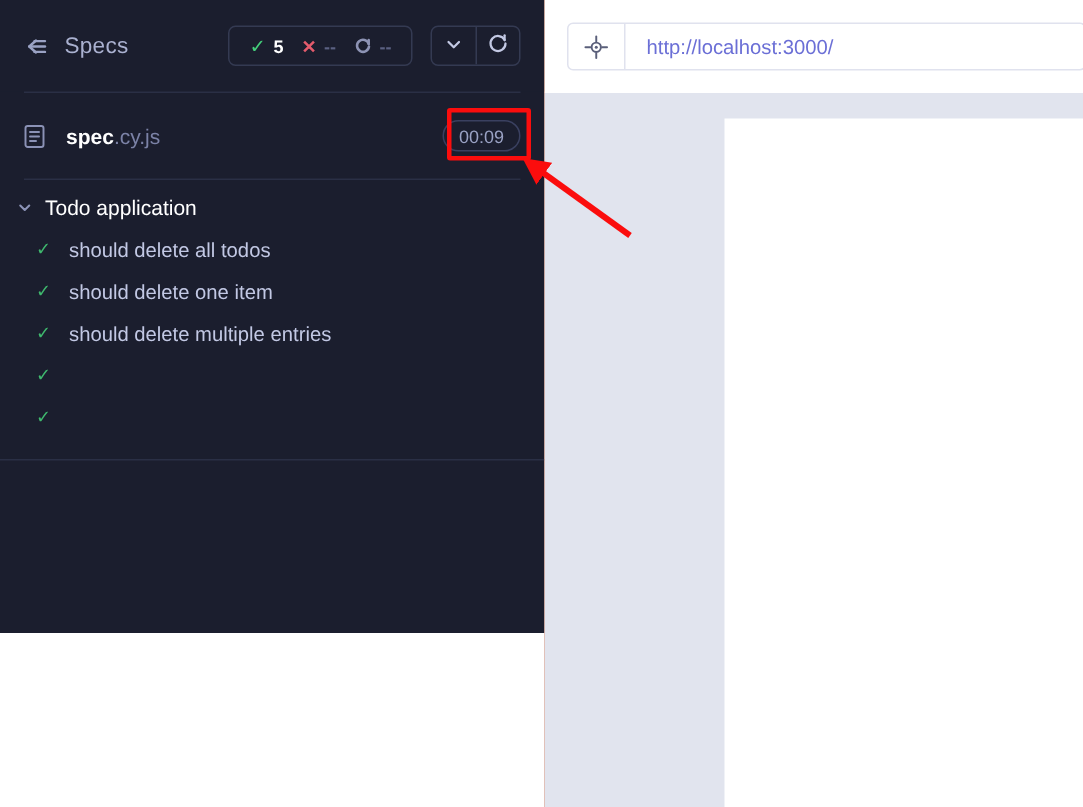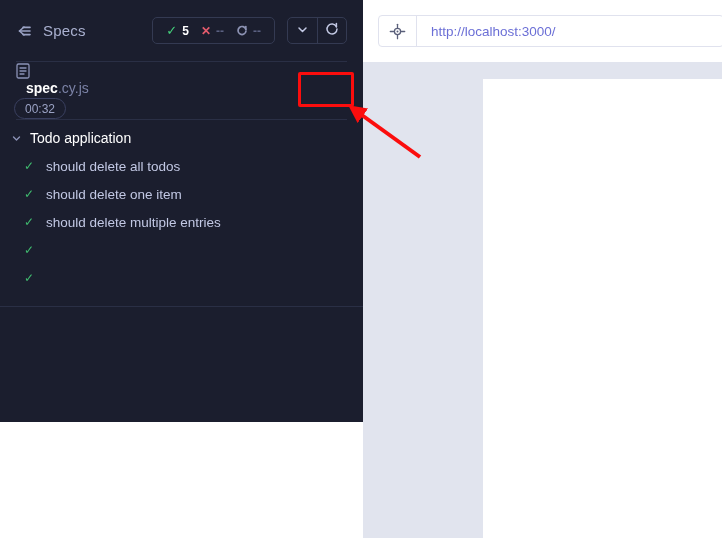--- a/index.html
+++ b/index.html
@@ -100,25 +100,24 @@
   }
   .divider-full {
     height: 1px;
     background: #2a2f45;
   }
 
   
   .spec-row {
     height: 57px;
     display: flex;
-    align-items: flex-start;
+    align-items: center;
     padding: 0 16px 0 14px;
     position: relative;
     cursor: pointer;
-    flex-direction: column;
   }
   .file-icon { width: 18px; height: 18px; flex: 0 0 18px; color: #8b92b6; }
   .spec-name {
     margin-left: 12px;
     font-size: 14px;
     white-space: nowrap;
   }
   .spec-name .base { color: #ffffff; font-weight: bold; }
   .spec-name .ext { color: #7b82a6; }
   .spec-flex { flex: 1 1 auto; }
@@ -319,21 +318,21 @@
           <rect x="3" y="2" width="12" height="14" rx="1.5"></rect>
           <line x1="6" y1="6" x2="12" y2="6" stroke-linecap="round"></line>
           <line x1="6" y1="9" x2="12" y2="9" stroke-linecap="round"></line>
           <line x1="6" y1="12" x2="10" y2="12" stroke-linecap="round"></line>
         </svg>
       </span>
       <span class="spec-name">
         <span class="base">spec</span><span class="ext">.cy.js</span>
       </span>
       <span class="spec-flex"></span>
-      <span class="timer-badge">00:32</span>
+      <span class="timer-badge">00:09</span>
     </div>
 
     <div class="divider-inset"></div>
 
     <div class="suite-row">
       <span class="suite-chevron">
         <svg width="11" height="11" viewBox="0 0 11 11" fill="none" stroke="currentColor" stroke-width="1.4" stroke-linecap="round" stroke-linejoin="round">
           <path d="M2.5 4 L5.5 7 L8.5 4"></path>
         </svg>
       </span>

